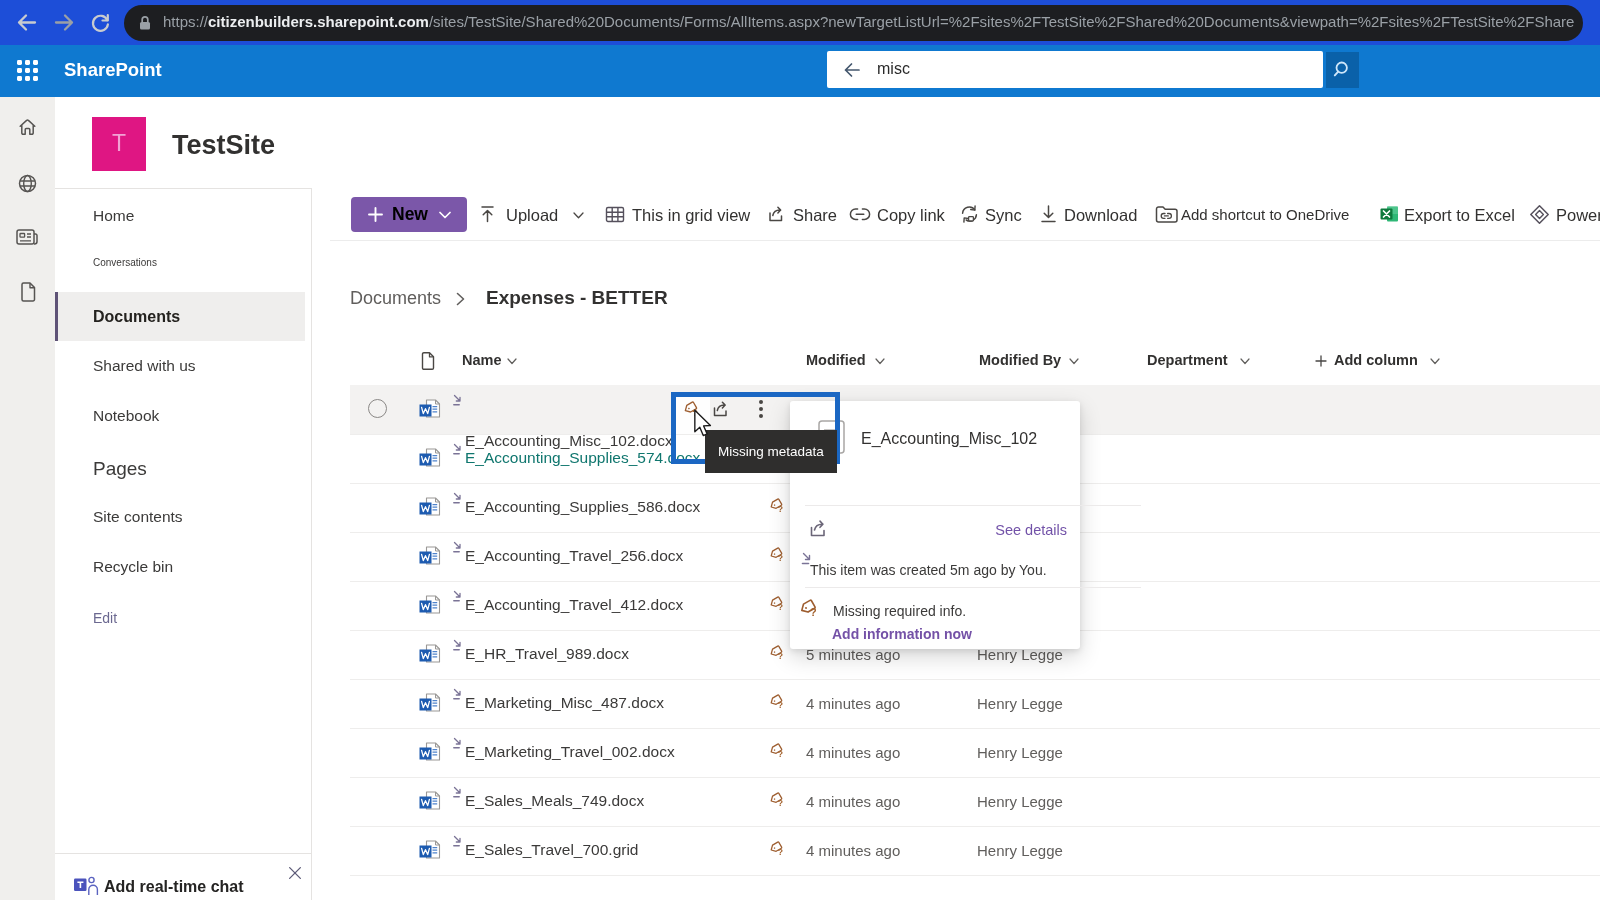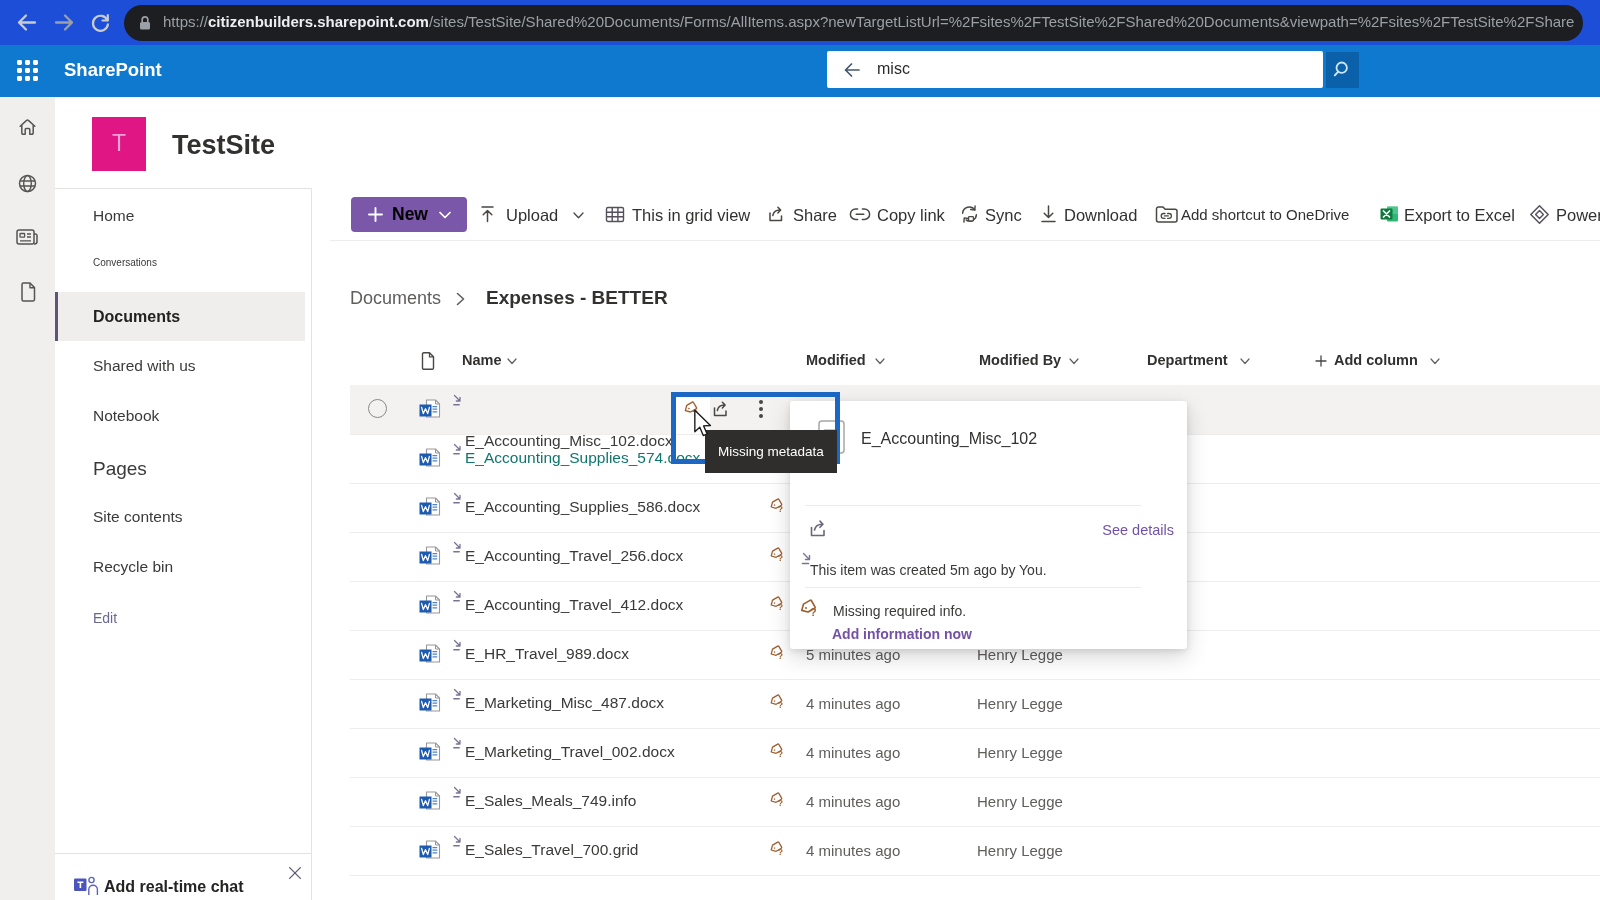--- a/index.html
+++ b/index.html
@@ -387,21 +387,21 @@
       <path d="M7.5 1 H16.5 L20.5 5 V18 H7.5 Z" fill="#fff" stroke="#9a9896" stroke-width="1.1" stroke-linejoin="round"></path>
       <path d="M16.5 1 V5 H20.5" stroke="#9a9896" stroke-width="1" fill="none"></path>
       <path d="M13.5 7.6 H18.2 M13.5 10.2 H18.2 M13.5 12.8 H18.2" stroke="#4f83cc" stroke-width="1.2"></path>
       <rect x="0.5" y="5.5" width="12" height="12" fill="#1d5bb0"></rect>
       <path d="M2.6 8.3 L4.3 14.6 L6.5 9.7 L8.7 14.6 L10.4 8.3" stroke="#fff" stroke-width="1.3" fill="none" stroke-linejoin="round" stroke-linecap="round"></path>
     </svg>
     <svg class="abs" style="left:453px;top:786px;" width="12" height="13" viewBox="0 0 12 13">
       <path d="M1.5 1.5 L7.0 7.0 M7.0 3.3 V7.0 H3.3" stroke="#7a7396" stroke-width="1.3" fill="none" stroke-linecap="round" stroke-linejoin="round"></path>
       <path d="M0.8 10.8 H6.2" stroke="#7a7396" stroke-width="1.5" fill="none" stroke-linecap="round"></path>
     </svg>
-    <div class="abs nowrap" style="left:465px;top:792px;font-size:15.5px;color:#3b3a39;">E_Sales_Meals_749.info</div>
+    <div class="abs nowrap" style="left:465px;top:792px;font-size:15.5px;color:#3b3a39;">E_Sales_Meals_749.docx</div>
     <svg class="abs" style="left:769px;top:792px;overflow:visible;" width="15" height="15" viewBox="0 0 20 20">
       <g transform="rotate(-30 9 8.5)">
         <path d="M2 8.5 L6.8 3.7 H14.8 a1.1 1.1 0 0 1 1.1 1.1 V12.2 a1.1 1.1 0 0 1 -1.1 1.1 H6.8 Z" stroke="#9e5e30" stroke-width="1.7" fill="none" stroke-linejoin="round"></path>
         <circle cx="7.2" cy="8.5" r="1" fill="#9e5e30"></circle>
       </g>
       <text x="11.6" y="18.2" font-size="11.5" font-weight="700" fill="#a3622e" font-family="Liberation Sans,sans-serif">?</text>
     </svg>
     <div class="abs" style="left:806px;top:793px;font-size:15px;color:#605e5c;">4 minutes ago</div>
     <div class="abs" style="left:977px;top:793px;font-size:15px;color:#605e5c;">Henry Legge</div>
     <div class="abs" style="left:350px;top:826px;width:1250px;height:49px;border-bottom:1px solid #eeedec;"></div>
@@ -434,21 +434,21 @@
       </g>
       <text x="11.6" y="18.2" font-size="11.5" font-weight="700" fill="#a3622e" font-family="Liberation Sans,sans-serif">?</text>
     </svg>
     <svg class="abs" style="left:710px;top:399px;" width="22" height="20" viewBox="0 0 21 20">
       <path d="M4 9 V16.5 H15.5 V12" stroke="#4a4744" stroke-width="1.5" fill="none" stroke-linecap="round" stroke-linejoin="round"></path>
       <path d="M6.8 11.5 C7.6 7.5 10.6 5.9 14.6 6.1 M14.6 6.1 L11.9 3.2 M14.6 6.1 L11.9 9.0" stroke="#4a4744" stroke-width="1.5" fill="none" stroke-linecap="round" stroke-linejoin="round"></path>
     </svg>
     <div class="abs" style="left:759px;top:400px;width:4px;height:4px;border-radius:50%;background:#4a4744;box-shadow:0 7px 0 #4a4744,0 14px 0 #4a4744;"></div>
   </div>
 
-<div class="abs" style="left:790px;top:401px;width:397px;height:248px;background:#fff;border-radius:3px;box-shadow:0 8px 22px rgba(0,0,0,.16),0 2px 6px rgba(0,0,0,.10);z-index:50;">
+<div class="abs" style="left:790px;top:401px;width:290px;height:248px;background:#fff;border-radius:3px;box-shadow:0 8px 22px rgba(0,0,0,.16),0 2px 6px rgba(0,0,0,.10);z-index:50;">
   <svg class="abs" style="left:28px;top:19px;" width="27" height="34" viewBox="0 0 27 34">
     <rect x="1" y="1" width="25" height="32" rx="3" stroke="#a9a7a5" stroke-width="1.5" fill="#fff"></rect>
     <path d="M6 10 H21 M6 15 H21 M6 20 H21 M6 25 H15" stroke="#b5b3b1" stroke-width="1.5" fill="none"></path>
   </svg>
   <div class="abs" style="left:71px;top:29px;font-size:16px;color:#323130;">E_Accounting_Misc_102</div>
   <div class="abs" style="left:15px;top:104px;width:336px;height:1px;background:#eceaea;"></div>
   <svg class="abs" style="left:17px;top:117px;" width="23" height="21" viewBox="0 0 23 21">
     <path d="M4.5 9.5 V17.5 H17 V12.5" stroke="#6b6678" stroke-width="1.6" fill="none" stroke-linecap="round" stroke-linejoin="round"></path>
     <path d="M7.5 12 C8.4 7.7 11.6 6.0 15.9 6.2 M15.9 6.2 L13.0 3.1 M15.9 6.2 L13.0 9.3" stroke="#6b6678" stroke-width="1.6" fill="none" stroke-linecap="round" stroke-linejoin="round"></path>
   </svg>

